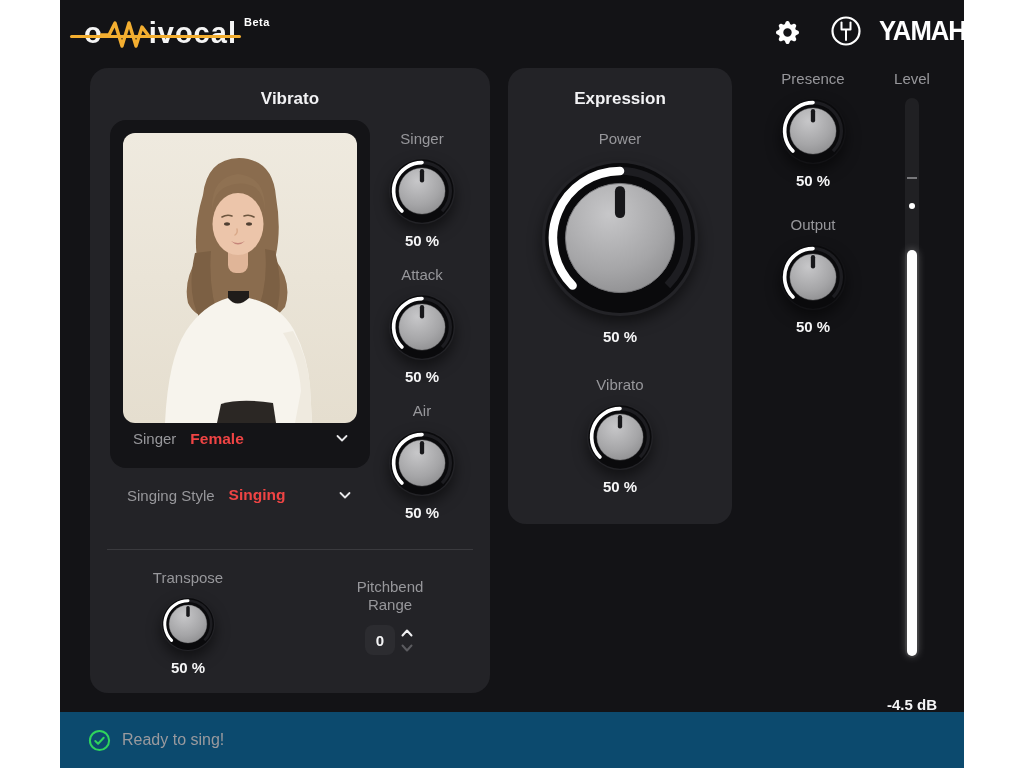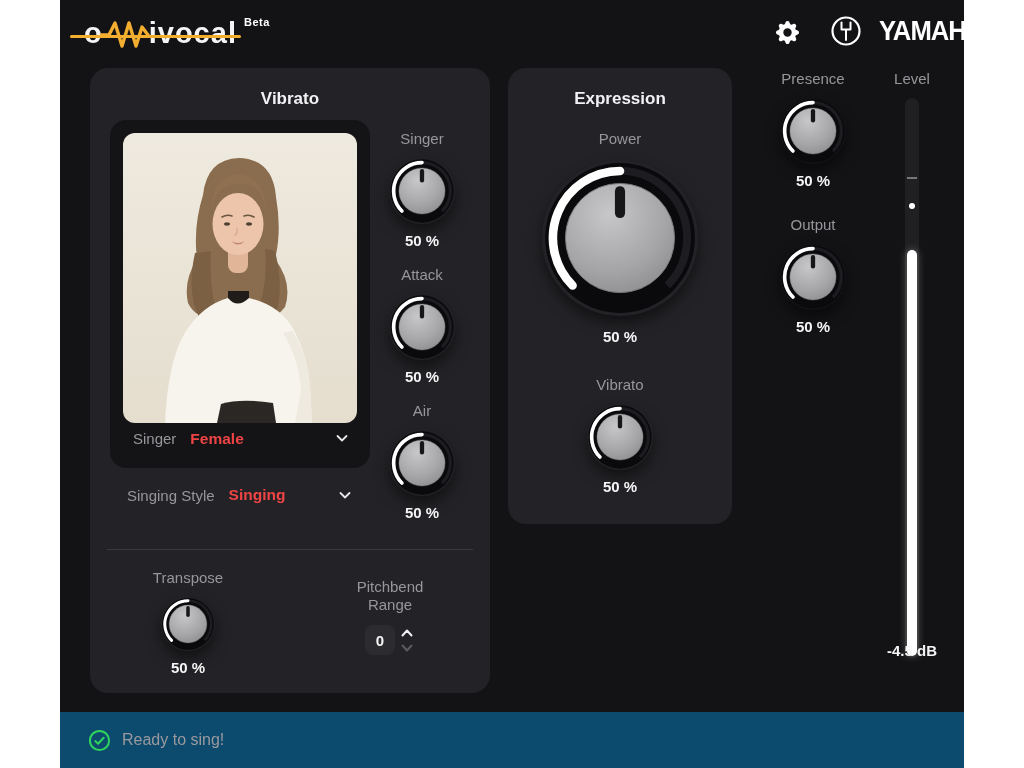--- a/index.html
+++ b/index.html
@@ -88,21 +88,21 @@
   .level-label { position:absolute; left:802px; top:70px; width:100px; text-align:center;
                  color:#97979b; font-size:15px; }
   .meter { position:absolute; left:845px; top:98px; width:14px; height:560px;
            border-radius:7px; background:#202023; }
   .meter-tick { position:absolute; left:2px; top:79px; width:10px; height:2px; background:#77777a; }
   .meter-dot  { position:absolute; left:4px; top:105px; width:6px; height:6px;
                 border-radius:50%; background:#ffffff; }
   .meter-fill { position:absolute; left:2px; top:152px; bottom:2px; width:10px;
                 border-radius:6px; background:#ffffff;
                 box-shadow:0 0 9px rgba(255,255,255,.35); }
-  .level-db { position:absolute; left:802px; top:642px; width:100px; text-align:center;
+  .level-db { position:absolute; left:802px; top:696px; width:100px; text-align:center;
               color:#f5f5f6; font-size:15px; font-weight:700; }
 
   
   .status-bar { position:absolute; left:0; right:0; top:712px; height:56px; background:#0c4a6e;
                 display:flex; align-items:center; padding-left:28px; gap:11px; }
   .status-text { color:#9a9a9e; font-size:16px; }
 </style>
 </head>
 <body>
 

